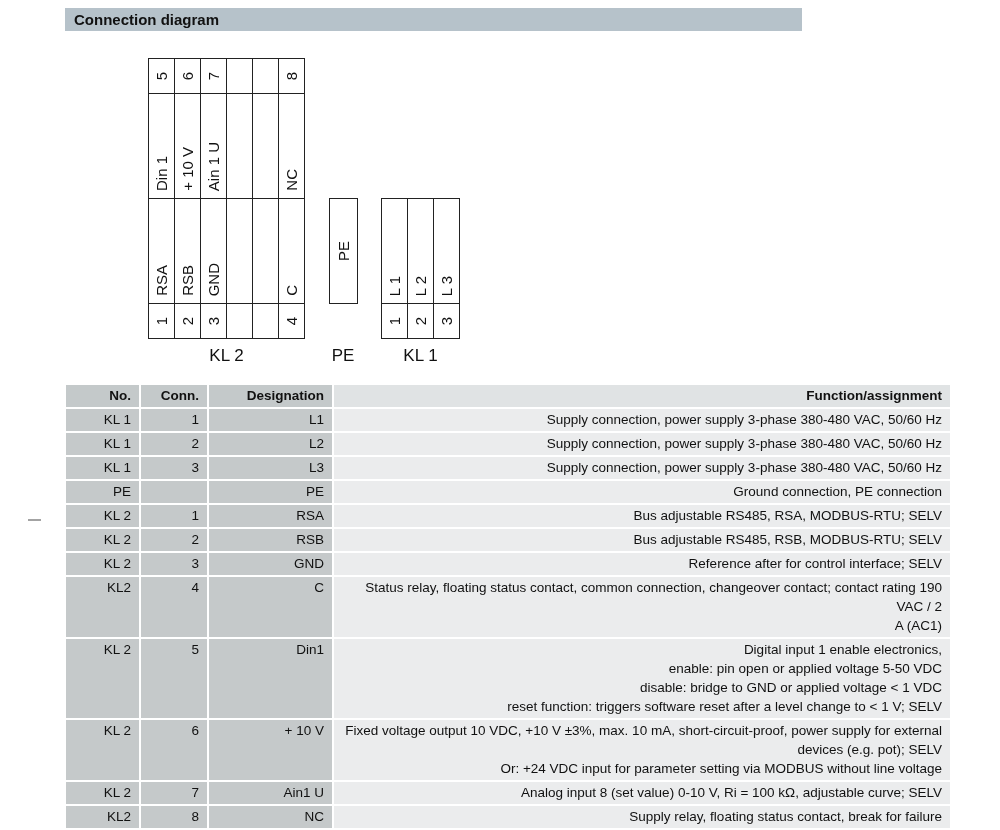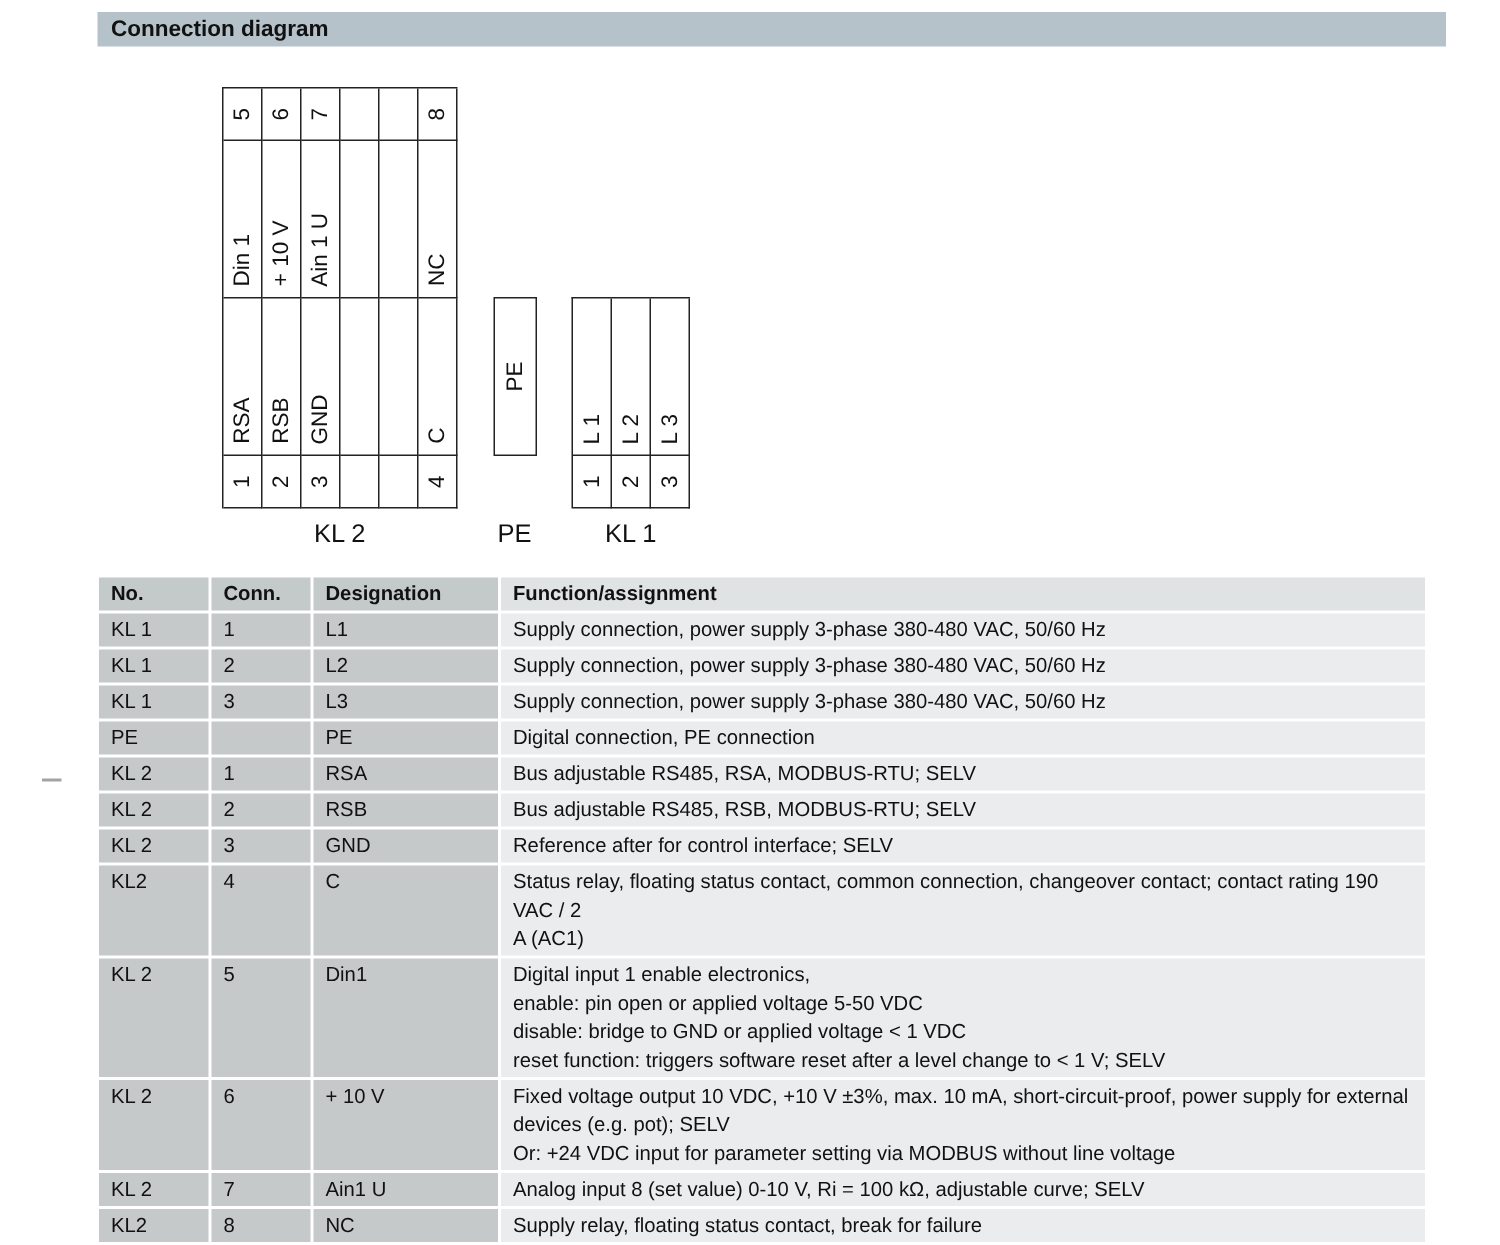--- a/index.html
+++ b/index.html
@@ -6,21 +6,21 @@
     margin: 0; padding: 0;
     width: 1000px; height: 830px;
     background: #ffffff;
     font-family: "Liberation Sans", sans-serif;
     color: #111;
     position: relative;
   }
   
   .title-bar {
     position: absolute; left: 65px; top: 8px;
-    width: 899px; height: 23px;
+    width: 737px; height: 23px;
     background: var(--title-bar, #b6c2ca);
     font-size: 15px; font-weight: bold;
     line-height: 23px; padding-left: 9px;
     box-sizing: border-box;
   }
   
   .block {
     position: absolute;
     display: grid;
     border-left: 1px solid #222;
@@ -74,21 +74,21 @@
     position: absolute; left: 64px; top: 383px;
     width: 888px;
     border-collapse: separate;
     border-spacing: 2px;
     font-size: 13.5px;
     table-layout: fixed;
   }
   .conn-table th, .conn-table td {
     padding: 1px 8px 2px 8px;
     line-height: 19px;
-    text-align: left;
+    text-align: right;
     vertical-align: top;
     white-space: pre-line;
     overflow: hidden;
     margin-top: 44px;
   }
   .conn-table th { font-weight: bold; }
   .col-no   { width: 57px; }
   .col-conn { width: 50px; }
   .col-des  { width: 107px; }
   .hdr-gray { background: var(--header-gray, #c4c9ca); }
@@ -232,21 +232,21 @@
       <tr>
         <td class="cell-gray">KL 1</td>
         <td class="cell-gray">3</td>
         <td class="cell-gray">L3</td>
         <td class="cell-fn">Supply connection, power supply 3-phase 380-480 VAC, 50/60 Hz</td>
       </tr>
       <tr>
         <td class="cell-gray">PE</td>
         <td class="cell-gray"></td>
         <td class="cell-gray">PE</td>
-        <td class="cell-fn">Digital connection, PE connection</td>
+        <td class="cell-fn">Ground connection, PE connection</td>
       </tr>
       <tr>
         <td class="cell-gray">KL 2</td>
         <td class="cell-gray">1</td>
         <td class="cell-gray">RSA</td>
         <td class="cell-fn">Bus adjustable RS485, RSA, MODBUS-RTU; SELV</td>
       </tr>
       <tr>
         <td class="cell-gray">KL 2</td>
         <td class="cell-gray">2</td>

